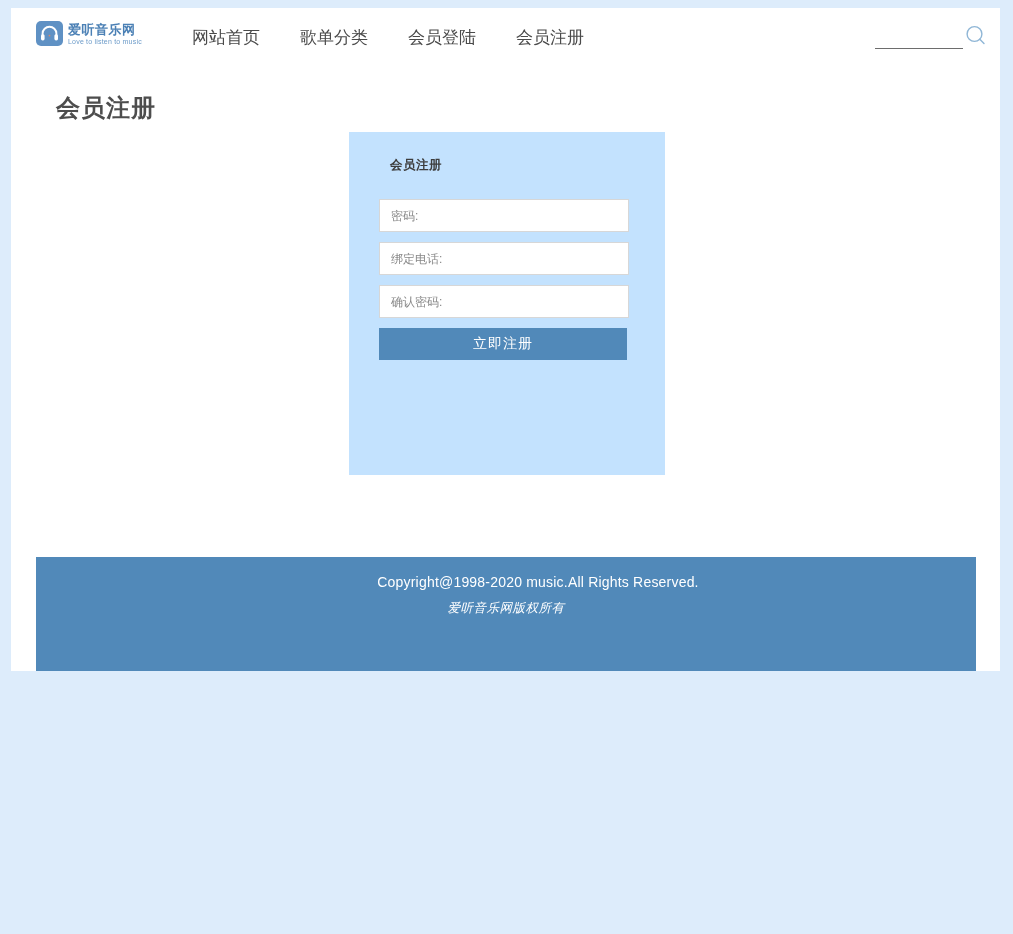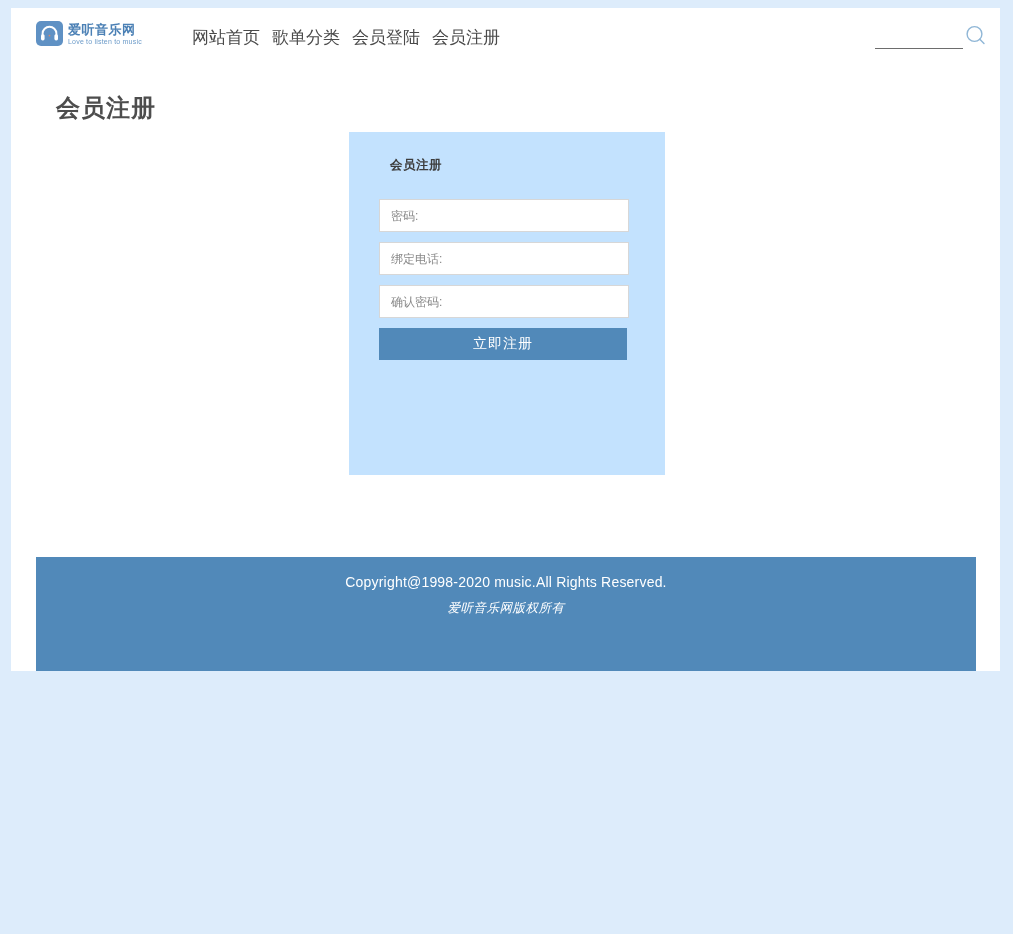--- a/index.html
+++ b/index.html
@@ -73,20 +73,21 @@
     margin-top: 2px;
     white-space: nowrap;
     letter-spacing: 0.2px;
   }
 
   .nav {
     position: absolute;
     left: 175px;
     top: 16px;
     display: flex;
+    gap: 28px;
   }
   .nav-item {
     font-size: 17px;
     color: #4a4a4a;
     text-decoration: none;
     padding: 2px 6px;
     white-space: nowrap;
     cursor: pointer;
   }
 
@@ -204,20 +205,21 @@
     color: #ffffff;
     text-align: center;
   }
   .footer-line1 {
     position: absolute;
     left: 0;
     top: 17px;
     width: 100%;
     font-size: 14px;
     letter-spacing: 0.2px;
+    padding-left: 32px;
   }
   .footer-line2 {
     position: absolute;
     left: 0;
     top: 43px;
     width: 100%;
     font-size: 12.5px;
     letter-spacing: 0.5px;
     font-style: italic;
   }

